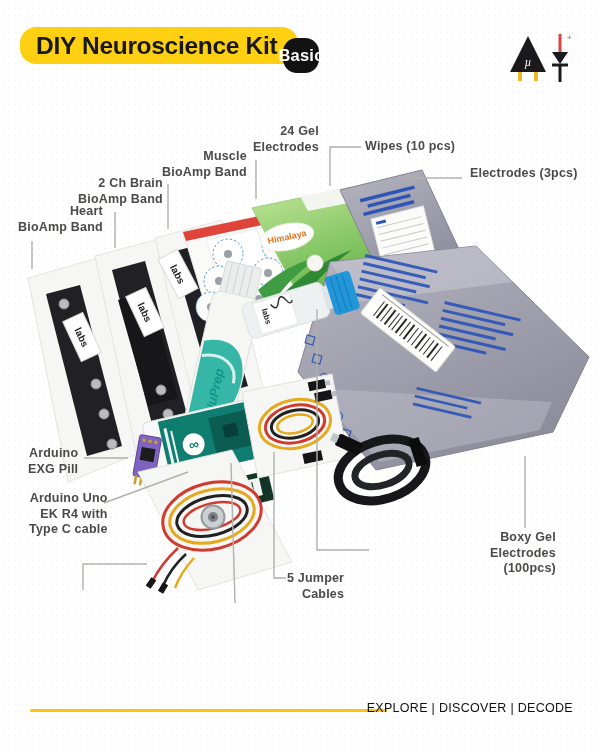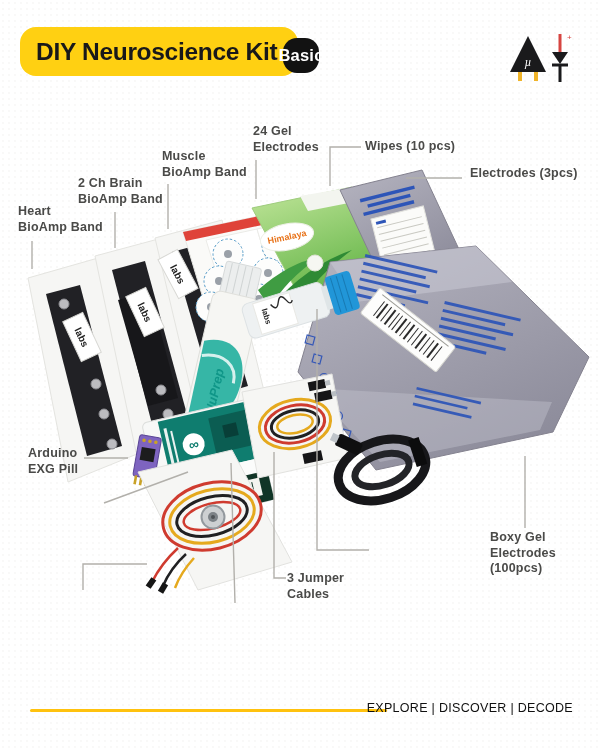--- a/index.html
+++ b/index.html
@@ -5,39 +5,39 @@
   html,body{margin:0;padding:0;}
   .page{
     position:relative;width:600px;height:750px;overflow:hidden;
     background:#ffffff;
     background-image:radial-gradient(rgba(140,135,118,.05) 1px,transparent 1.2px);
     background-size:6px 6px;
     font-family:"Liberation Sans",sans-serif;
   }
   
   .banner{
-    position:absolute;left:20px;top:27px;width:278px;height:49px;
+    position:absolute;left:20px;top:27px;width:278px;height:37px;
     background:#FFD012;border-radius:16px;
     display:flex;align-items:center;padding-left:16px;box-sizing:border-box;
   }
   .banner h1{
     margin:0;font-size:24.5px;font-weight:bold;color:#18181a;letter-spacing:-.3px;
     font-family:"Liberation Sans",sans-serif;white-space:nowrap;
   }
   .badge{
     position:absolute;left:283px;top:38px;width:36px;height:35px;
     background:#121212;border-radius:14px;color:#fff;
     display:flex;align-items:center;justify-content:center;
     font-size:16.5px;font-weight:bold;letter-spacing:.2px;
   }
   .logo{position:absolute;left:503px;top:30px;width:70px;height:56px;}
   
   .ann{
     position:absolute;font-weight:bold;font-size:12.5px;line-height:15.5px;
-    color:#4a4a48;letter-spacing:.2px;white-space:nowrap;
+    color:#4a4a48;letter-spacing:.2px;white-space:nowrap;text-align:right;
   }
   .ann span{display:block;}
   
   #ann-heart{left:18px;top:204px}
   #ann-brain{left:78px;top:176px}
   #ann-muscle{left:162px;top:149px}
   #ann-gel24{left:253px;top:124px}
   #ann-wipes{left:365px;top:139px}
   #ann-repo{left:470px;top:166px}
   #ann-exg{left:28px;top:446px}
@@ -390,22 +390,27 @@
   <div class="ann" id="ann-wipes">
     <span>Wipes (10 pcs)</span>
   </div>
   <div class="ann" id="ann-repo">
     <span>Electrodes (3pcs)</span>
   </div>
   <div class="ann" id="ann-exg">
     <span>Arduino</span>
     <span>EXG Pill</span>
   </div>
+  <div class="ann" id="ann-arduino">
+    <span>Arduino Uno</span>
+    <span>EK R4 with</span>
+    <span>Type C cable</span>
+  </div>
   <div class="ann" id="ann-jumper">
-    <span>3 Jumper</span>
+    <span>5 Jumper</span>
     <span>Cables</span>
   </div>
   <div class="ann" id="ann-boxy">
     <span>Boxy Gel</span>
     <span>Electrodes</span>
     <span>(100pcs)</span>
   </div>
 
   <div class="footer-rule"></div>
   <div class="footer-tag">EXPLORE | DISCOVER | DECODE</div>

